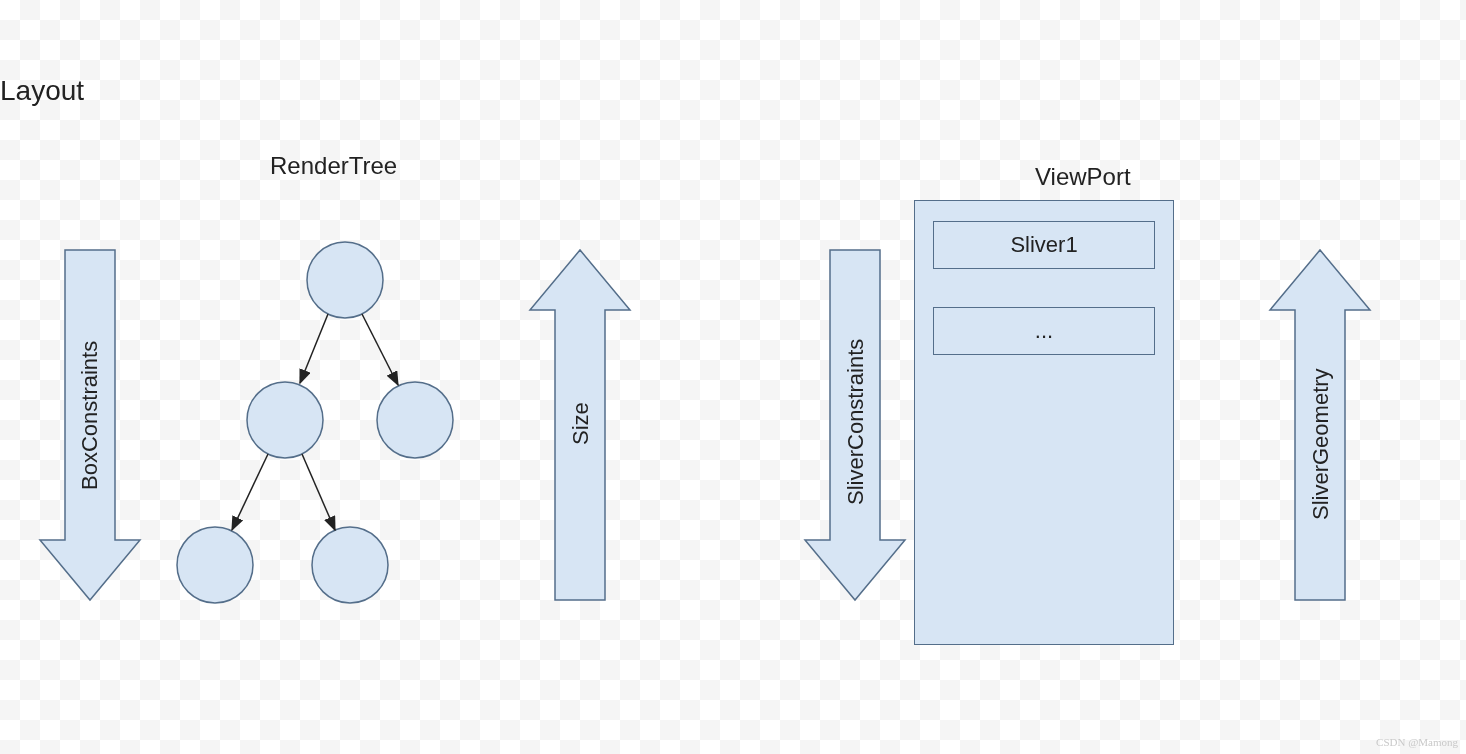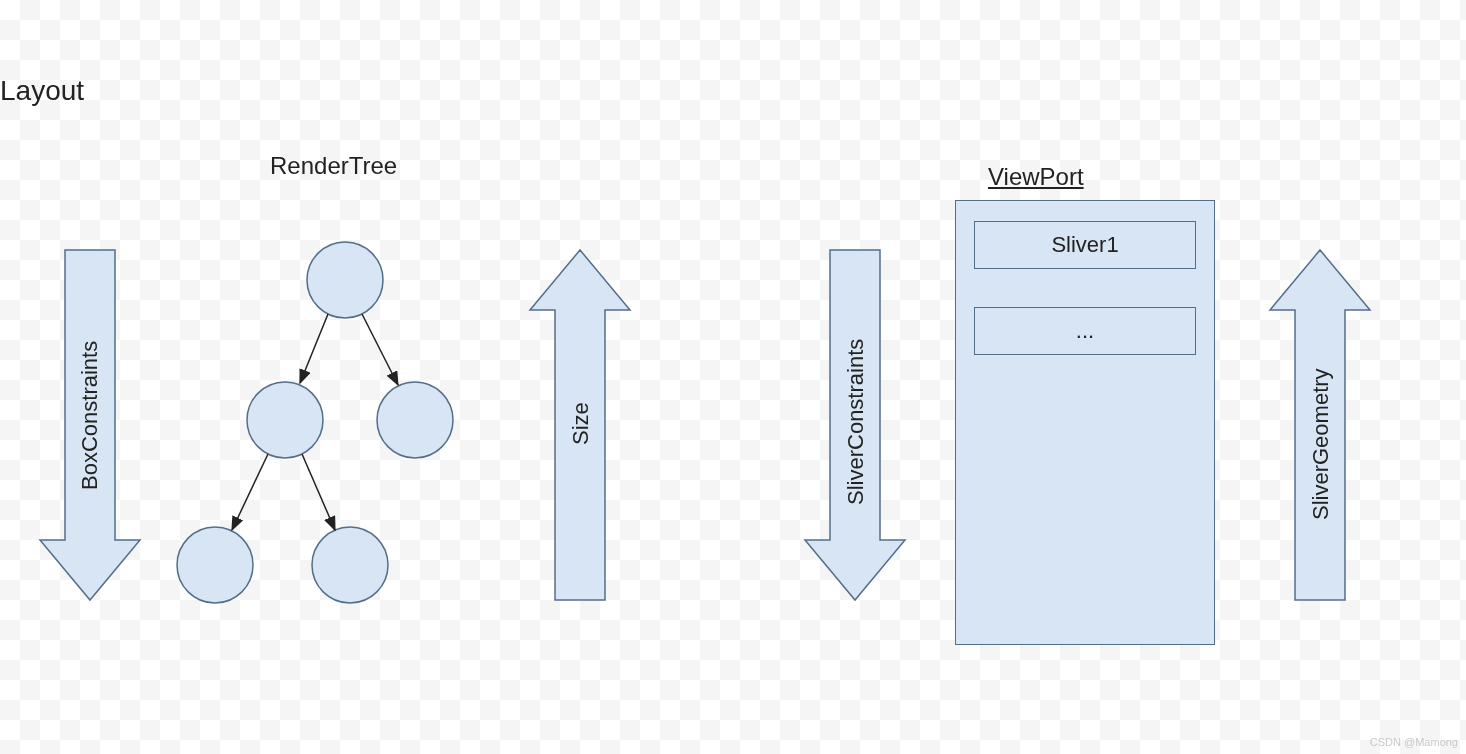--- a/index.html
+++ b/index.html
@@ -25,21 +25,21 @@
     font-size: 28px;
     color: #222;
   }
   .section-label {
     position: absolute;
     font-size: 24px;
     color: #222;
   }
   .viewport-box {
     position: absolute;
-    left: 955px;
+    left: 914px;
     top: 200px;
     width: 260px;
     height: 445px;
     background: #d7e5f4;
     border: 1.5px solid #546e8a;
     box-sizing: border-box;
     padding: 20px 18px;
     display: flex;
     flex-direction: column;
     gap: 38px;
@@ -58,30 +58,31 @@
     position: absolute;
     top: 0;
     left: 0;
   }
   .watermark {
     position: absolute;
     right: 8px;
     bottom: 6px;
     font-size: 11px;
     color: #c9c9c9;
+    font-family: Liberation Serif, serif;
   }
 </style>
 </head>
 <body>
 
 <div class="title">Layout</div>
 
 <div class="section-label" style="left:270px; top:152px;">RenderTree</div>
 
-<div class="section-label" style="left:988px; top:163px;text-decoration:underline;">ViewPort</div>
+<div class="section-label" style="left:1035px; top:163px;">ViewPort</div>
 
 <div class="viewport-box">
   <div class="sliver-box">Sliver1</div>
   <div class="sliver-box">...</div>
 </div>
 
 <svg class="diagram" width="1466" height="754">
   <defs>
     <marker id="arrowhead" markerWidth="10" markerHeight="8" refX="9" refY="4" orient="auto">
       <path d="M0,0 L10,4 L0,8 Z" fill="#222"></path>

